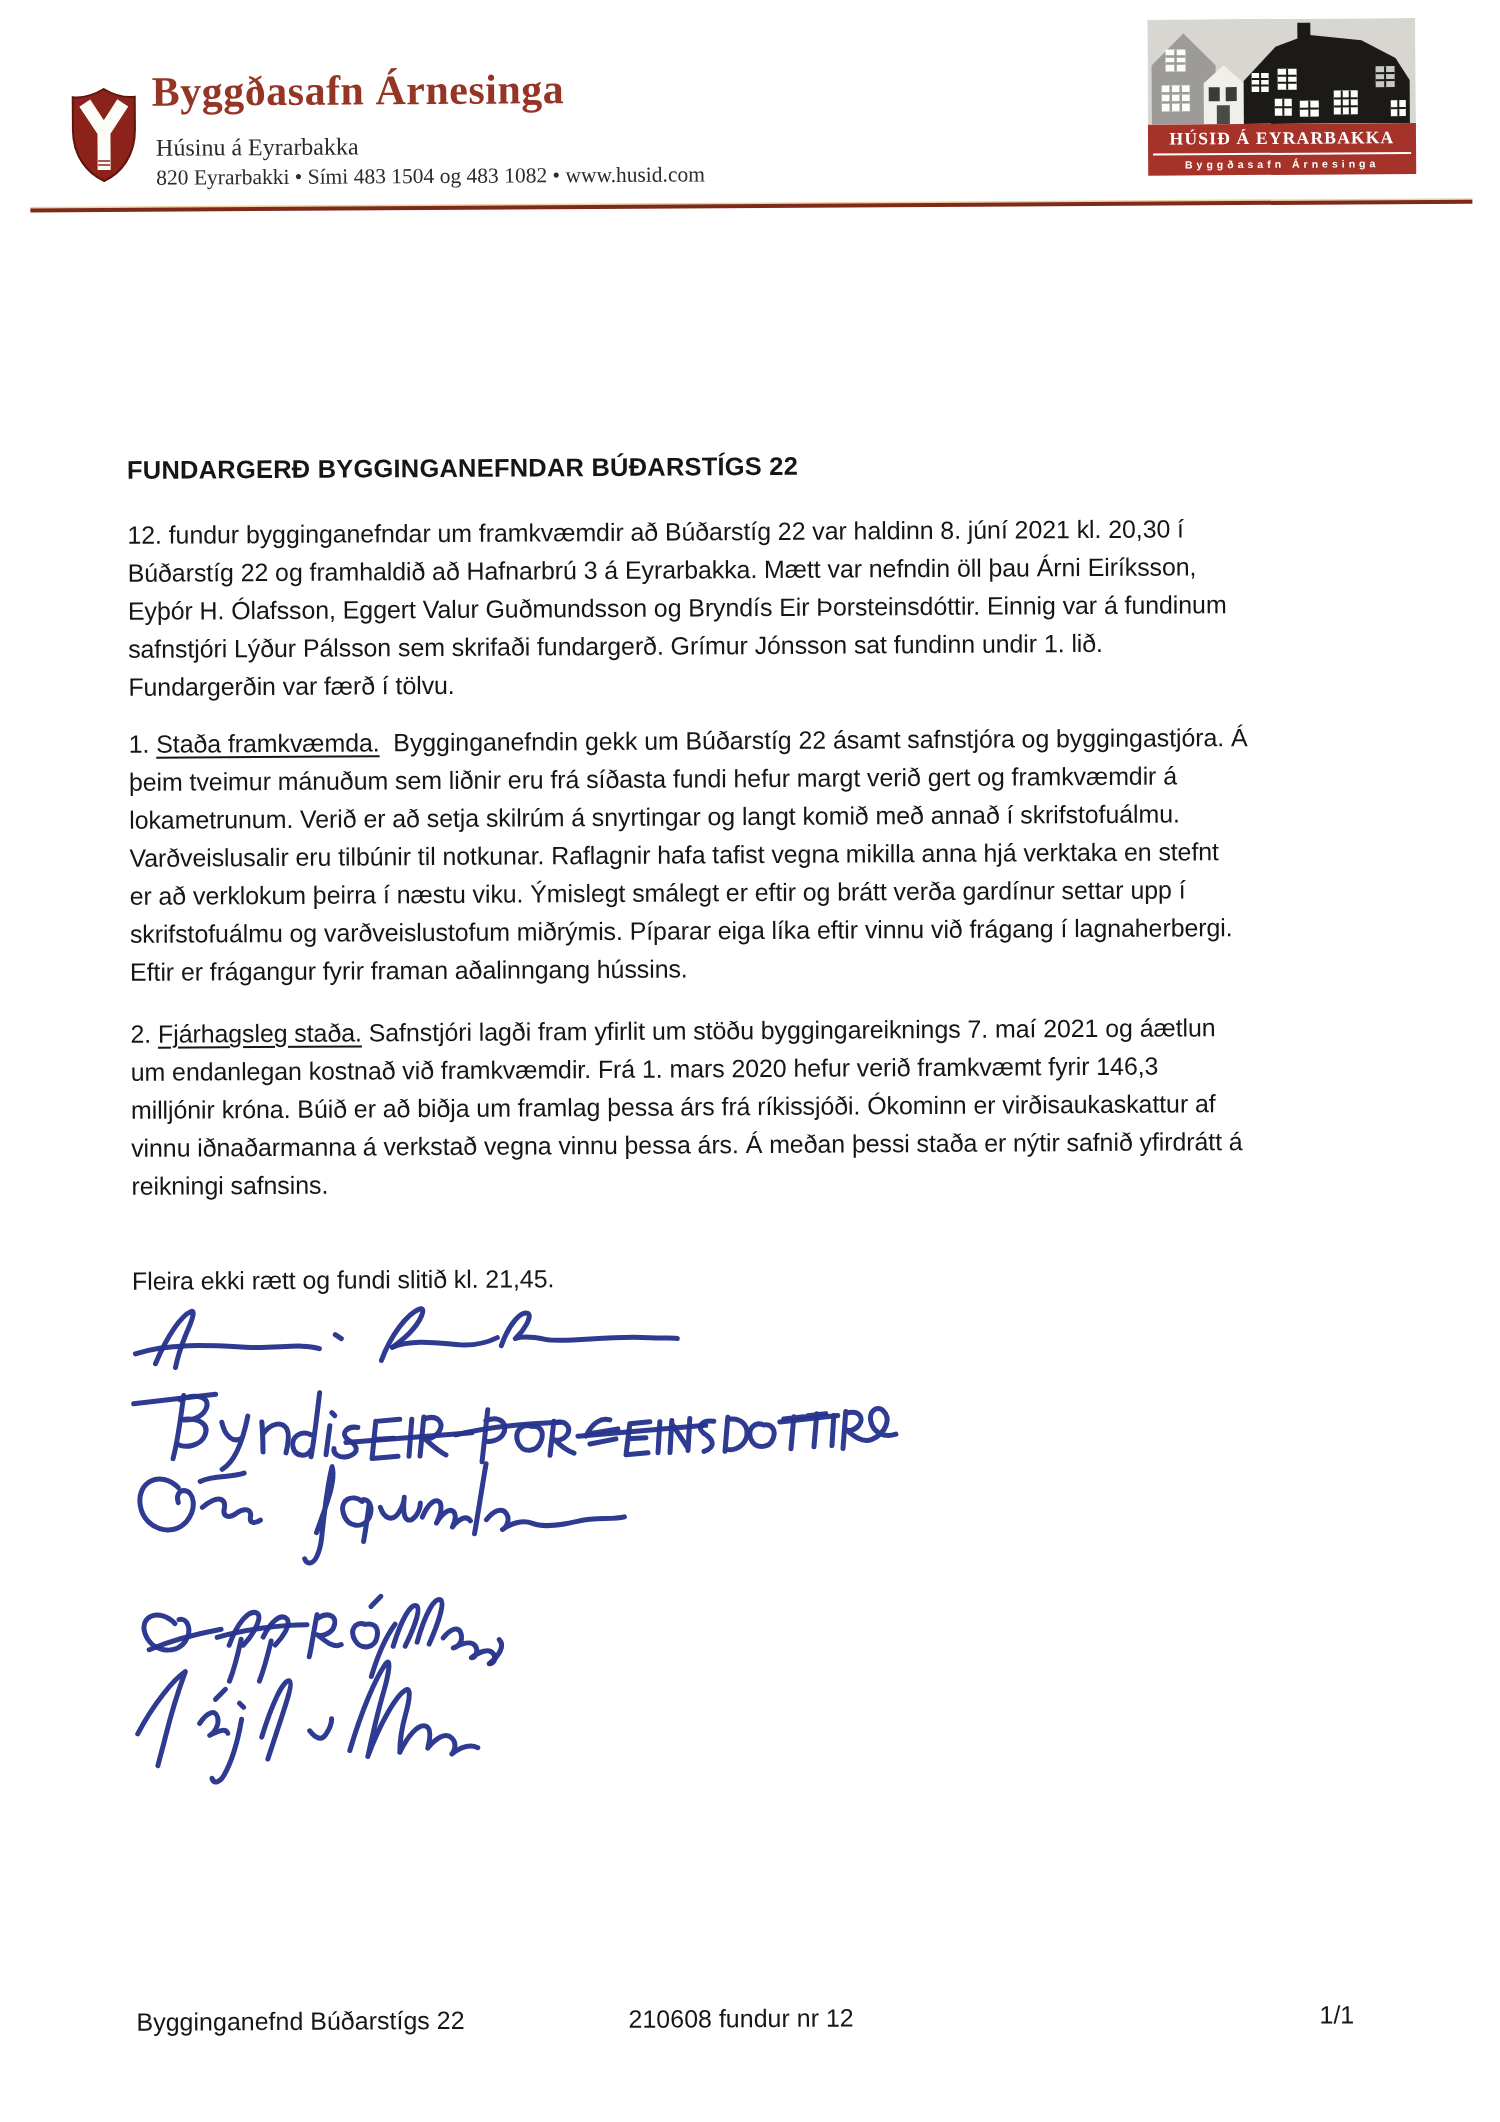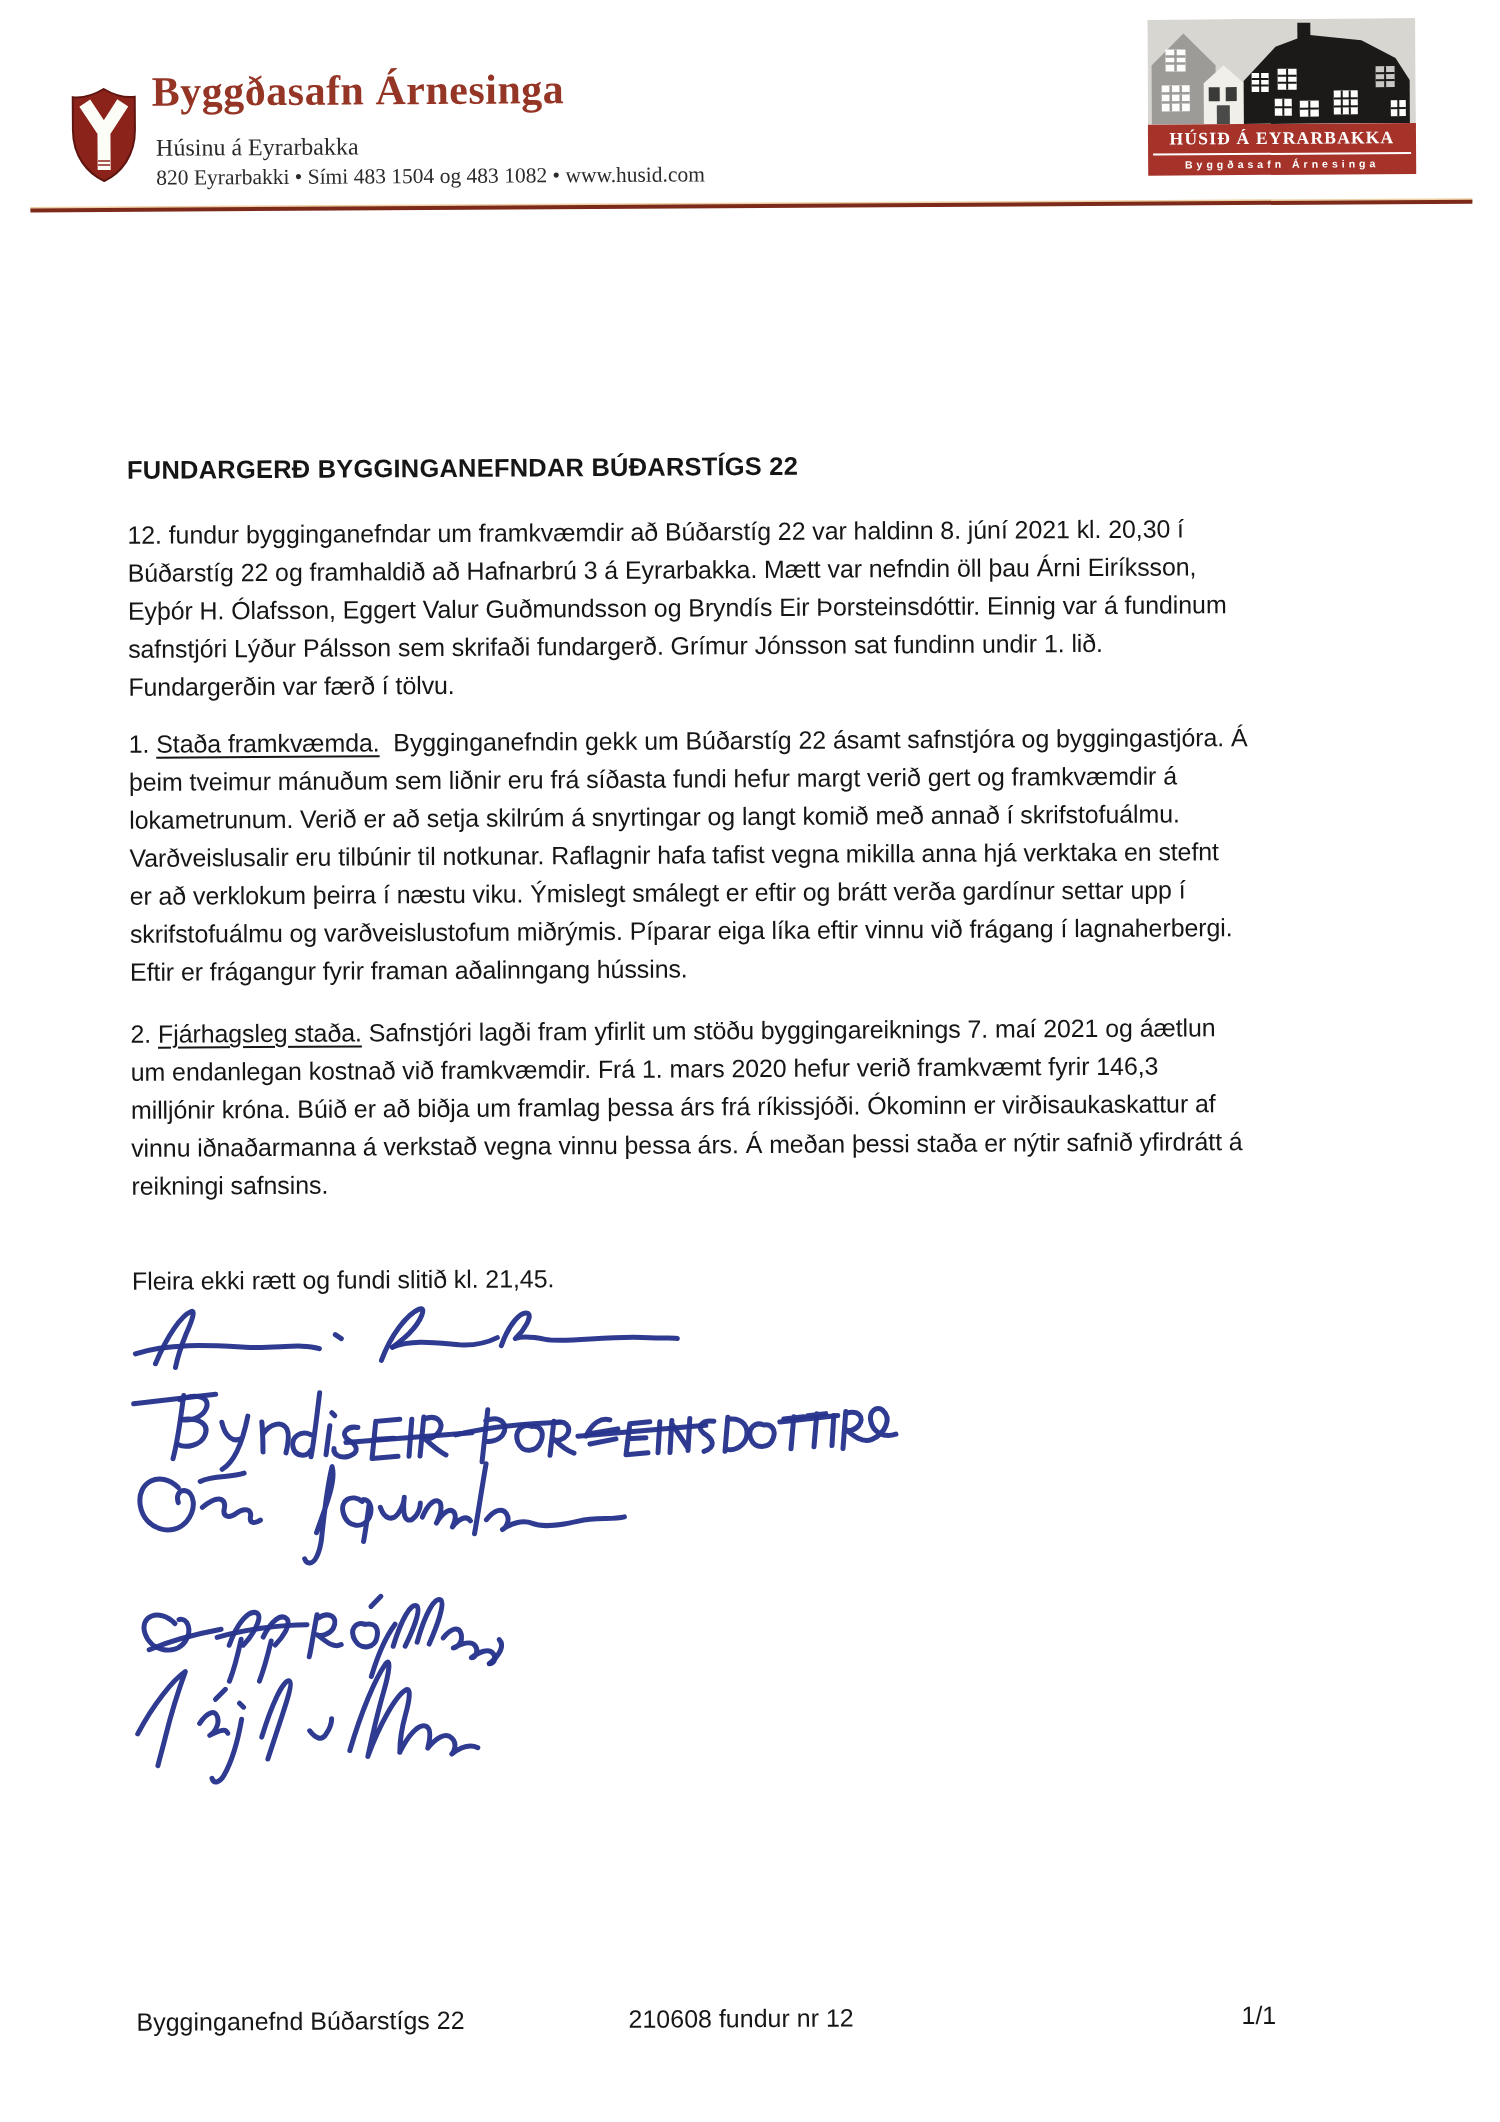--- a/index.html
+++ b/index.html
@@ -57,21 +57,21 @@
   .sigs { position:absolute; left:112px; top:1292px; width:790px; height:500px; }
   .sigs path {
     fill:none; stroke:var(--ink,#27338c);
     stroke-width:5; stroke-linecap:round; stroke-linejoin:round; opacity:.96;
   }
 
   
   .f { position:absolute; top:2004px; font-size:25px; white-space:nowrap; }
   #f-left   { left:125px; }
   #f-center { left:617px; }
-  #f-right  { left:1230px;text-align:right; }
+  #f-right  { left:1308px;text-align:right; }
 </style>
 </head>
 <body>
 
 <div class="sheet">
 
   <header>
     <svg class="shield" viewBox="0 0 68 98">
       <path d="M34,3 C24,9 12,12 3,11 L3,44 C3,70 17,87 34,95 C51,87 65,70 65,44 L65,11 C56,12 44,9 34,3 Z" fill="#8c231b" stroke="#5f150f" stroke-width="2"></path>
       <path d="M15,17 L34,46 M53,17 L34,46 M34,42 L34,84" stroke="#fdfdf8" stroke-width="13" fill="none"></path>

